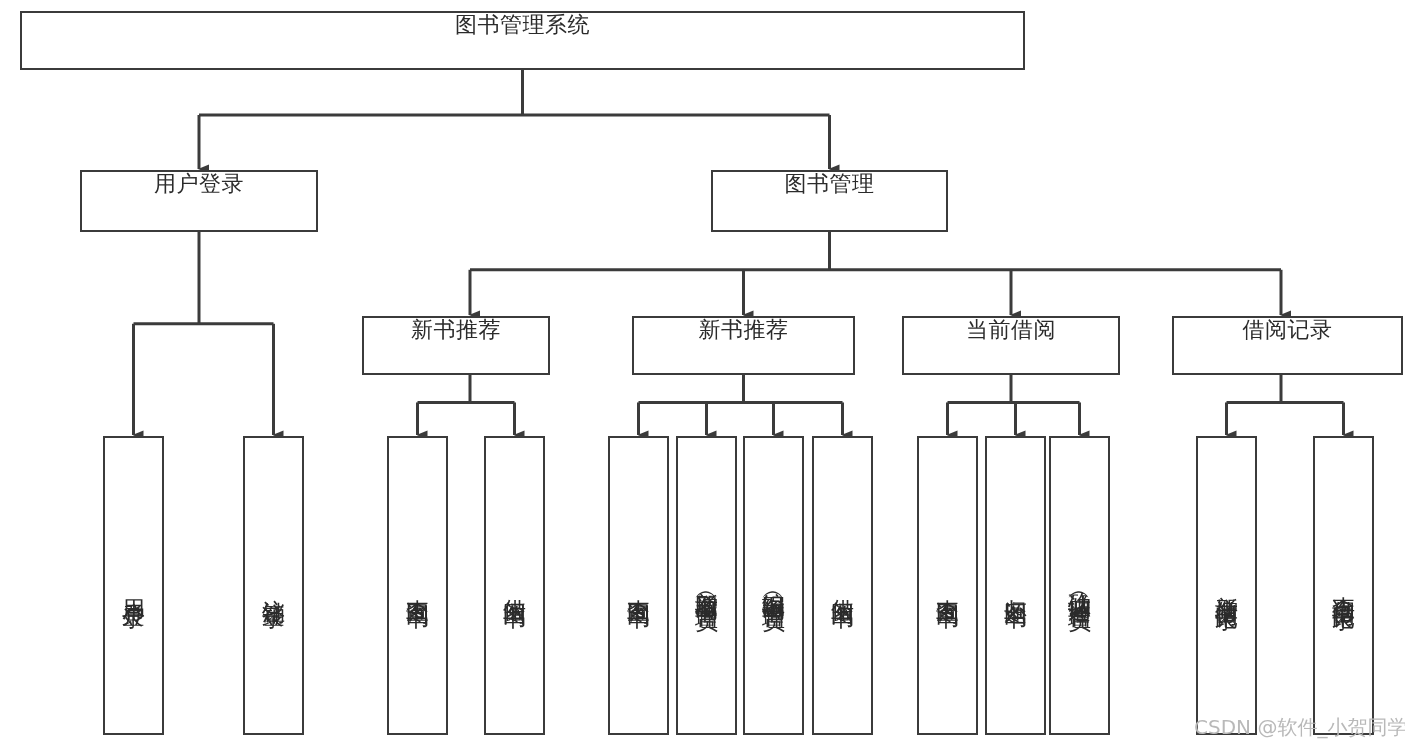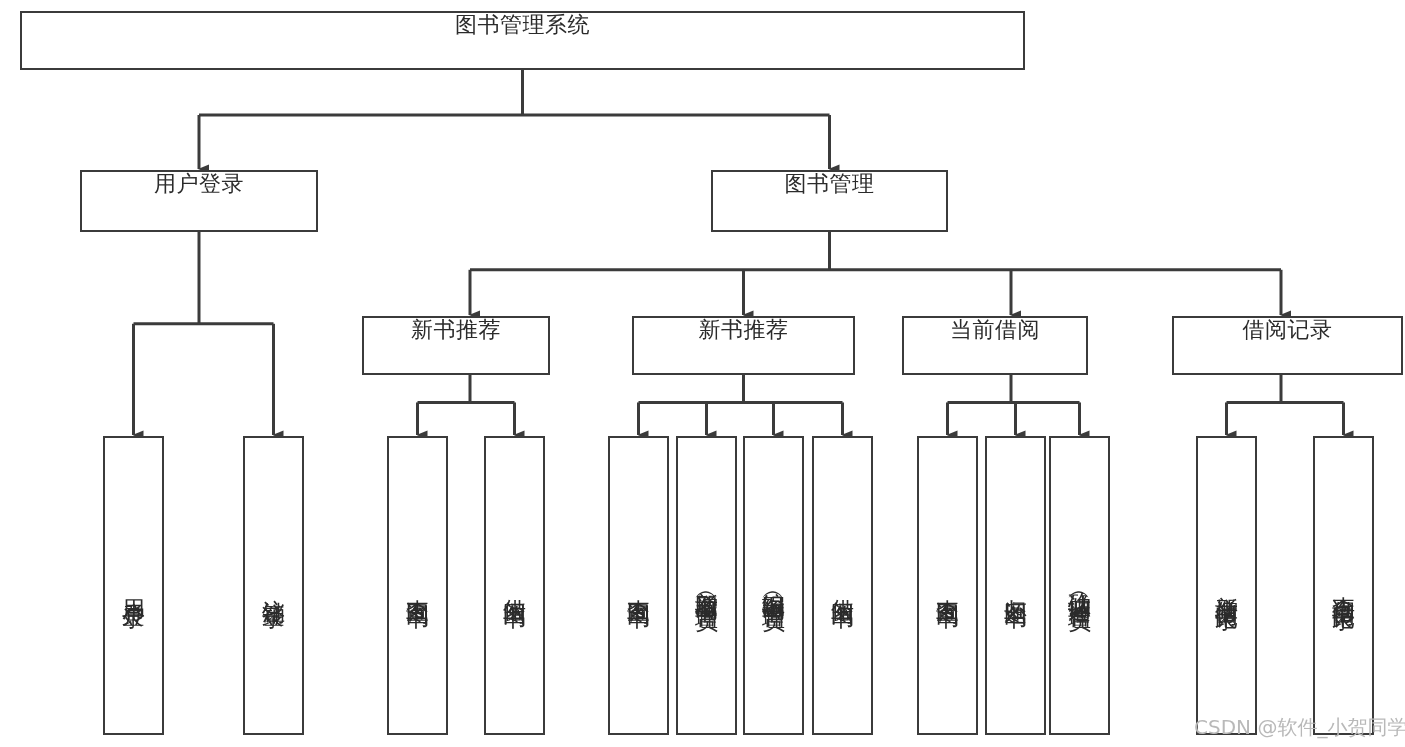--- a/index.html
+++ b/index.html
@@ -125,21 +125,21 @@
   <div class="node-box node-h" style="left: 711px; top: 170px; width: 237px; height: 62px;">
     <span class="node-label">图书管理</span>
   </div>
 
   <div class="node-box node-h" style="left: 362px; top: 316px; width: 188px; height: 59px;">
     <span class="node-label">新书推荐</span>
   </div>
   <div class="node-box node-h" style="left: 632px; top: 316px; width: 223px; height: 59px;">
     <span class="node-label">新书推荐</span>
   </div>
-  <div class="node-box node-h" style="left: 902px; top: 316px; width: 186px; height: 59px;">
+  <div class="node-box node-h" style="left: 902px; top: 316px; width: 218px; height: 59px;">
     <span class="node-label">当前借阅</span>
   </div>
   <div class="node-box node-h" style="left: 1172px; top: 316px; width: 231px; height: 59px;">
     <span class="node-label">借阅记录</span>
   </div>
 
   <div class="node-box node-v" style="left: 103px; top: 436px; width: 61px; height: 299px;">
     <span class="node-label">用户登录</span>
   </div>
   <div class="node-box node-v" style="left: 243px; top: 436px; width: 61px; height: 299px;">

